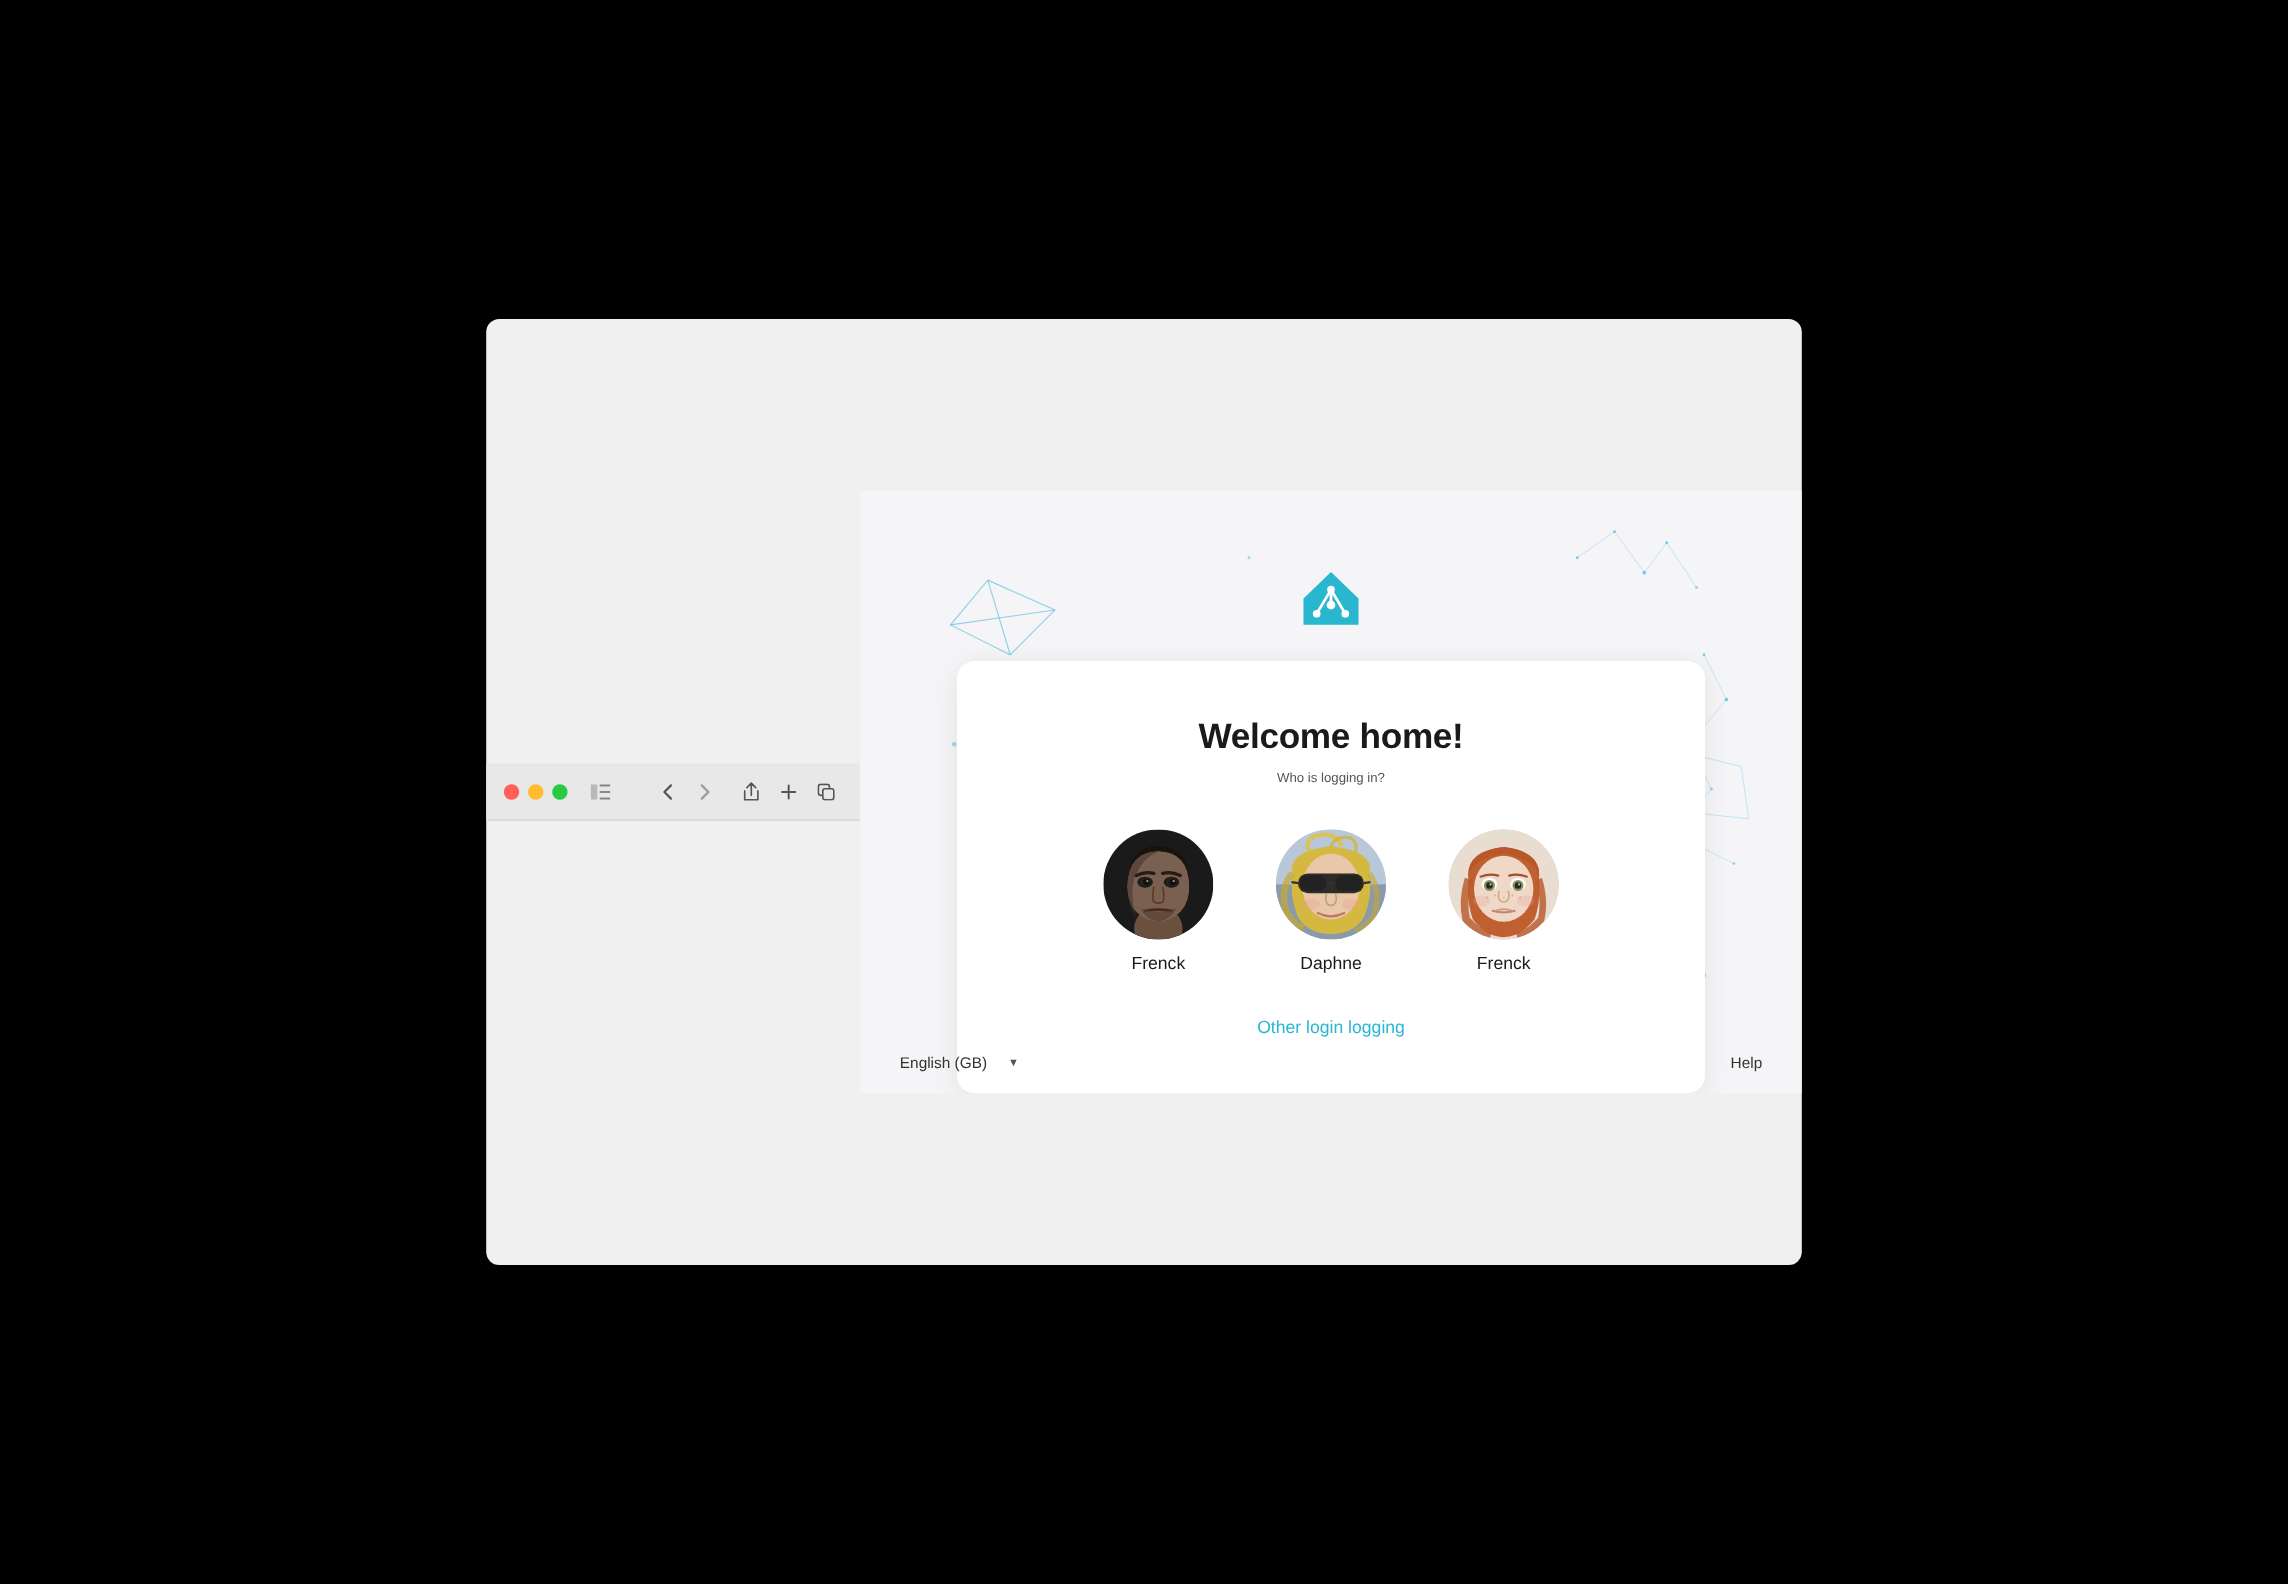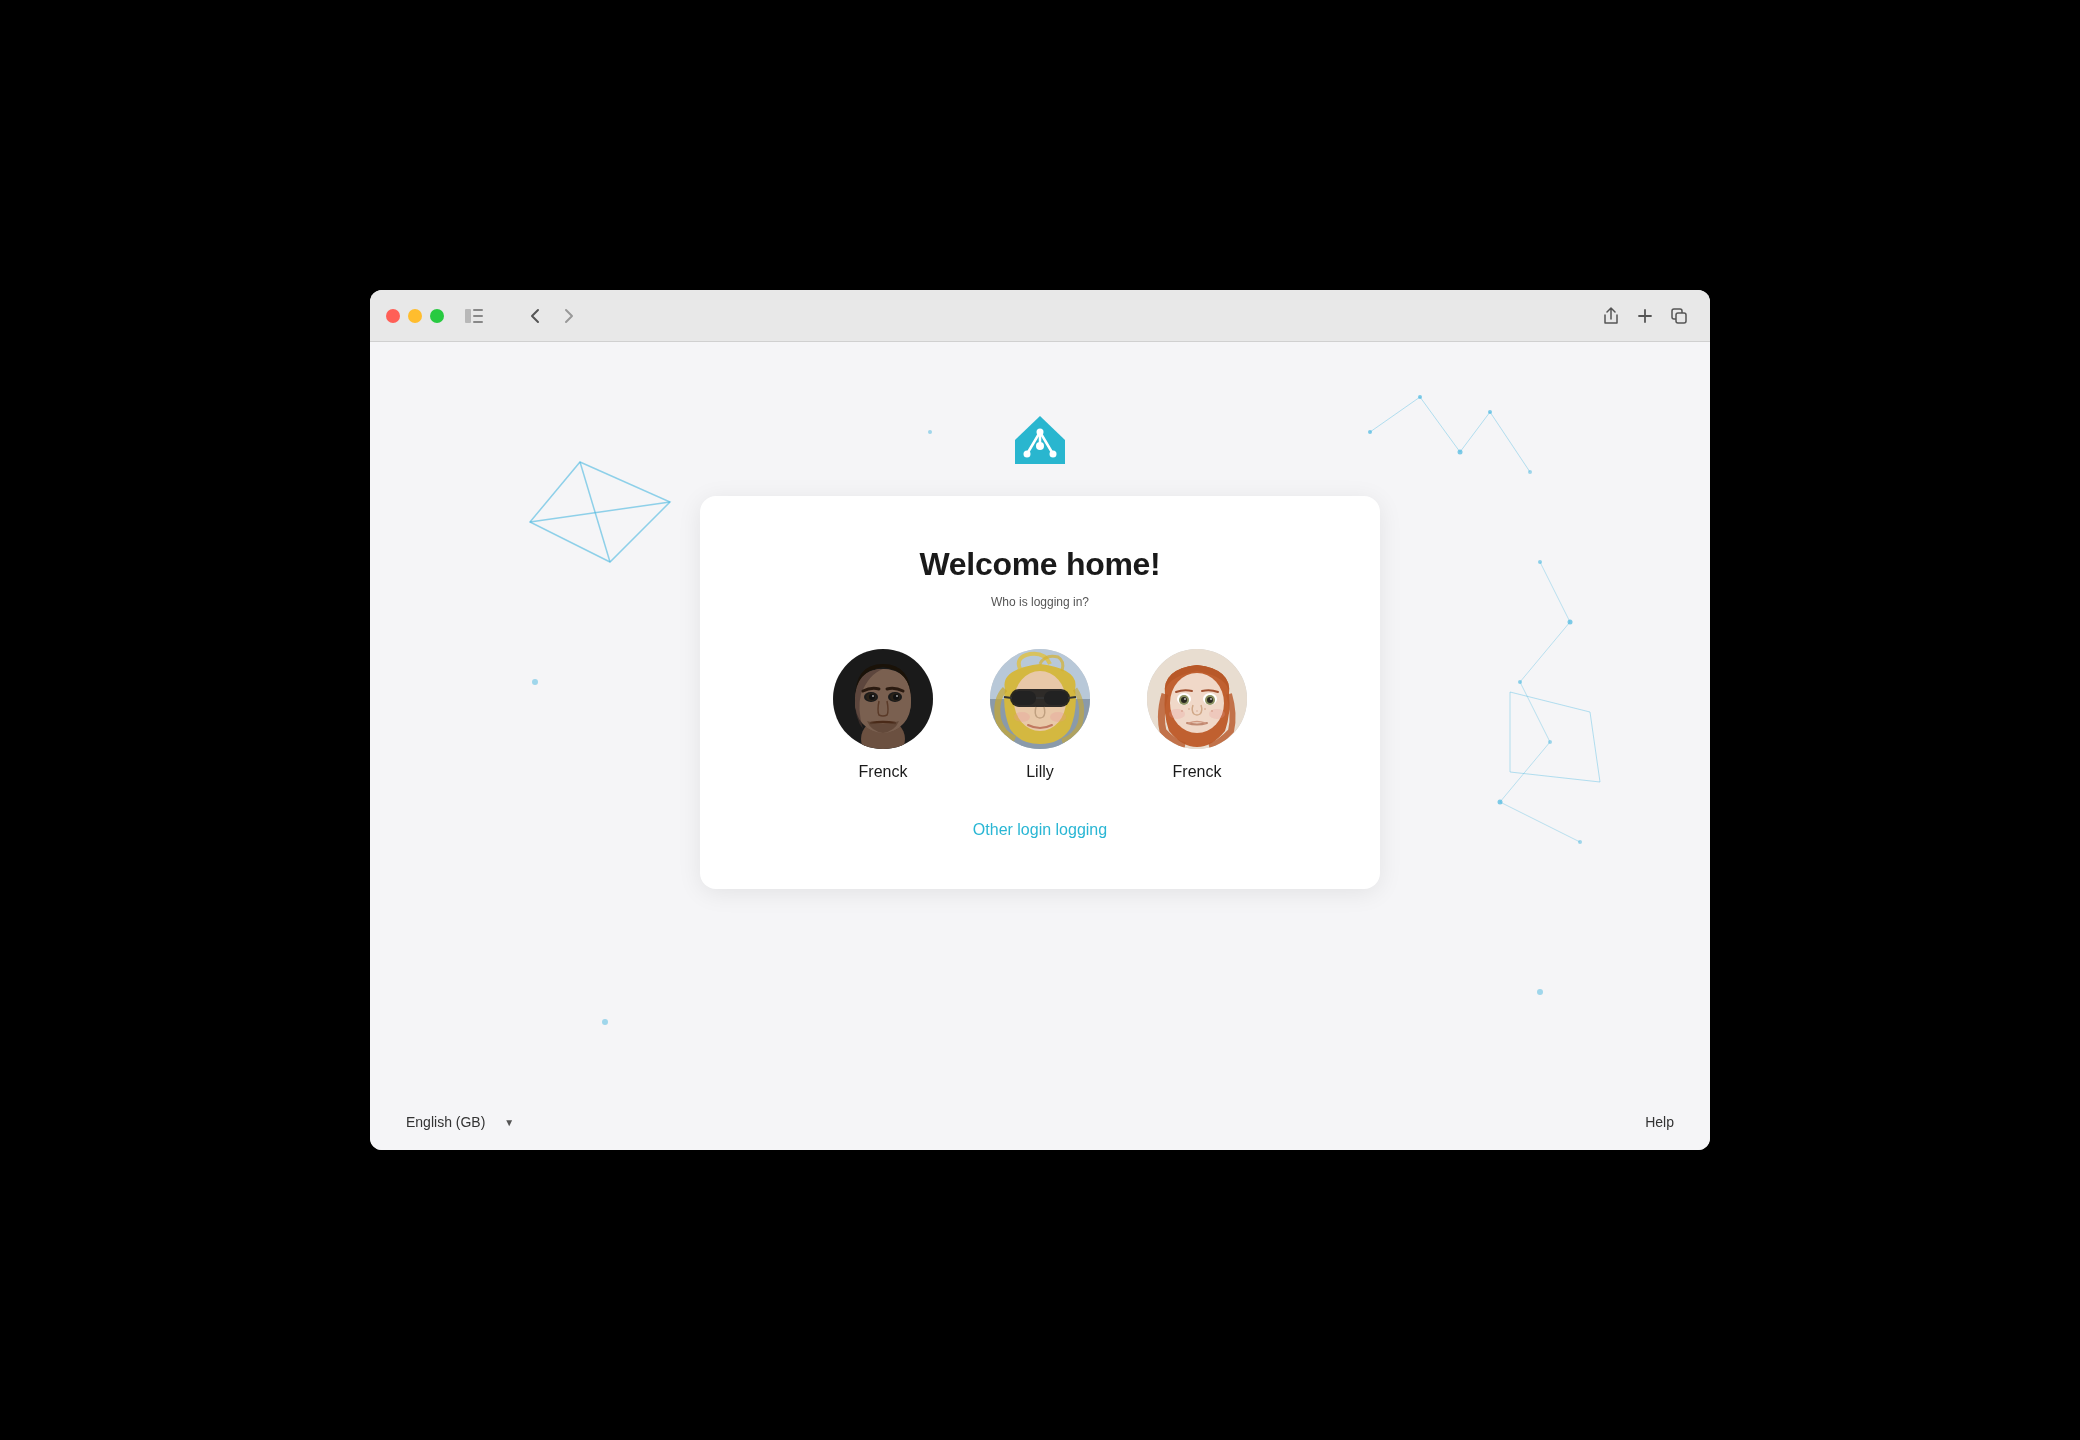--- a/index.html
+++ b/index.html
@@ -7,28 +7,29 @@
     body {
       background: #000;
       display: flex;
       justify-content: center;
       align-items: center;
       min-height: 100vh;
       font-family: -apple-system, BlinkMacSystemFont, 'Helvetica Neue', sans-serif;
     }
 
     .browser-window {
-      width: 1340px;
+      width: 1196px;
       height: 860px;
       background: #f0f0f0;
       border-radius: 12px;
       overflow: hidden;
       box-shadow: 0 20px 60px rgba(0,0,0,0.5);
       display: flex;
-      flex-direction: column;
+      flex-direction: row;
+      align-items: center;
     }
 
     .titlebar {
       height: 52px;
       background: #e8e8e8;
       border-bottom: 1px solid #d0d0d0;
       display: flex;
       align-items: center;
       padding: 0 16px;
       gap: 12px;
@@ -419,21 +420,21 @@
               <ellipse cx="32" cy="68" rx="8" ry="5" fill="#e89898" opacity="0.3"></ellipse>
               <ellipse cx="68" cy="68" rx="8" ry="5" fill="#e89898" opacity="0.3"></ellipse>
 
               <path d="M15 40 Q5 50 8 70 Q12 85 25 90" stroke="#c8a830" stroke-width="6" fill="none" opacity="0.7"></path>
               <path d="M85 40 Q95 55 90 75 Q85 88 72 92" stroke="#c8a830" stroke-width="5" fill="none" opacity="0.6"></path>
 
               <path d="M30 20 Q25 8 40 5 Q55 3 60 15" stroke="#e0c040" stroke-width="4" fill="none" opacity="0.8"></path>
               <path d="M50 15 Q55 5 68 8 Q75 12 72 22" stroke="#d4b030" stroke-width="3" fill="none" opacity="0.7"></path>
             </svg>
           </div>
-          <span class="user-name">Lilly</span>
+          <span class="user-name">Daphne</span>
         </div>
 
         <div class="user-item">
           <div class="user-avatar">
             <svg class="face-lilly" viewBox="0 0 100 100" xmlns="http://www.w3.org/2000/svg">
 
               <rect width="100" height="100" fill="#e8ddd0"></rect>
 
               <path d="M18 45 Q15 20 50 16 Q85 20 82 45 Q84 65 78 82 Q65 98 50 98 Q35 98 22 82 Q16 65 18 45Z" fill="#c06030"></path>
 

